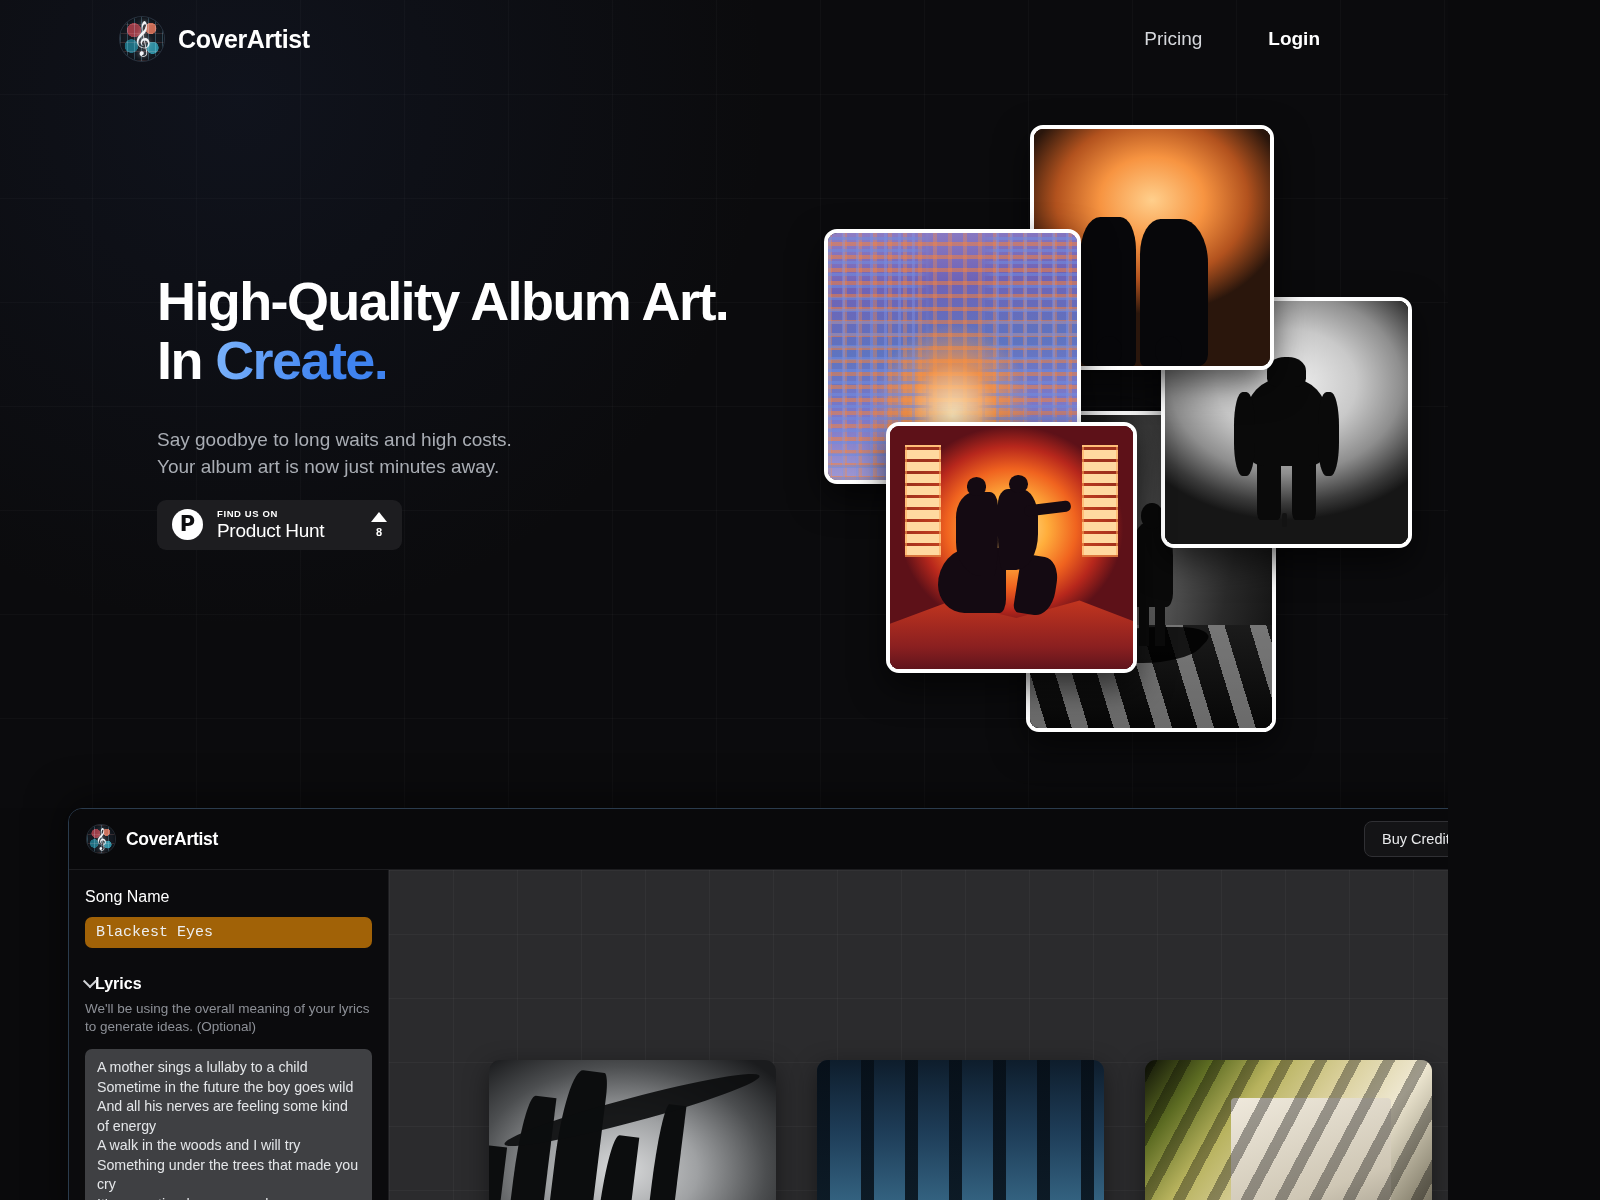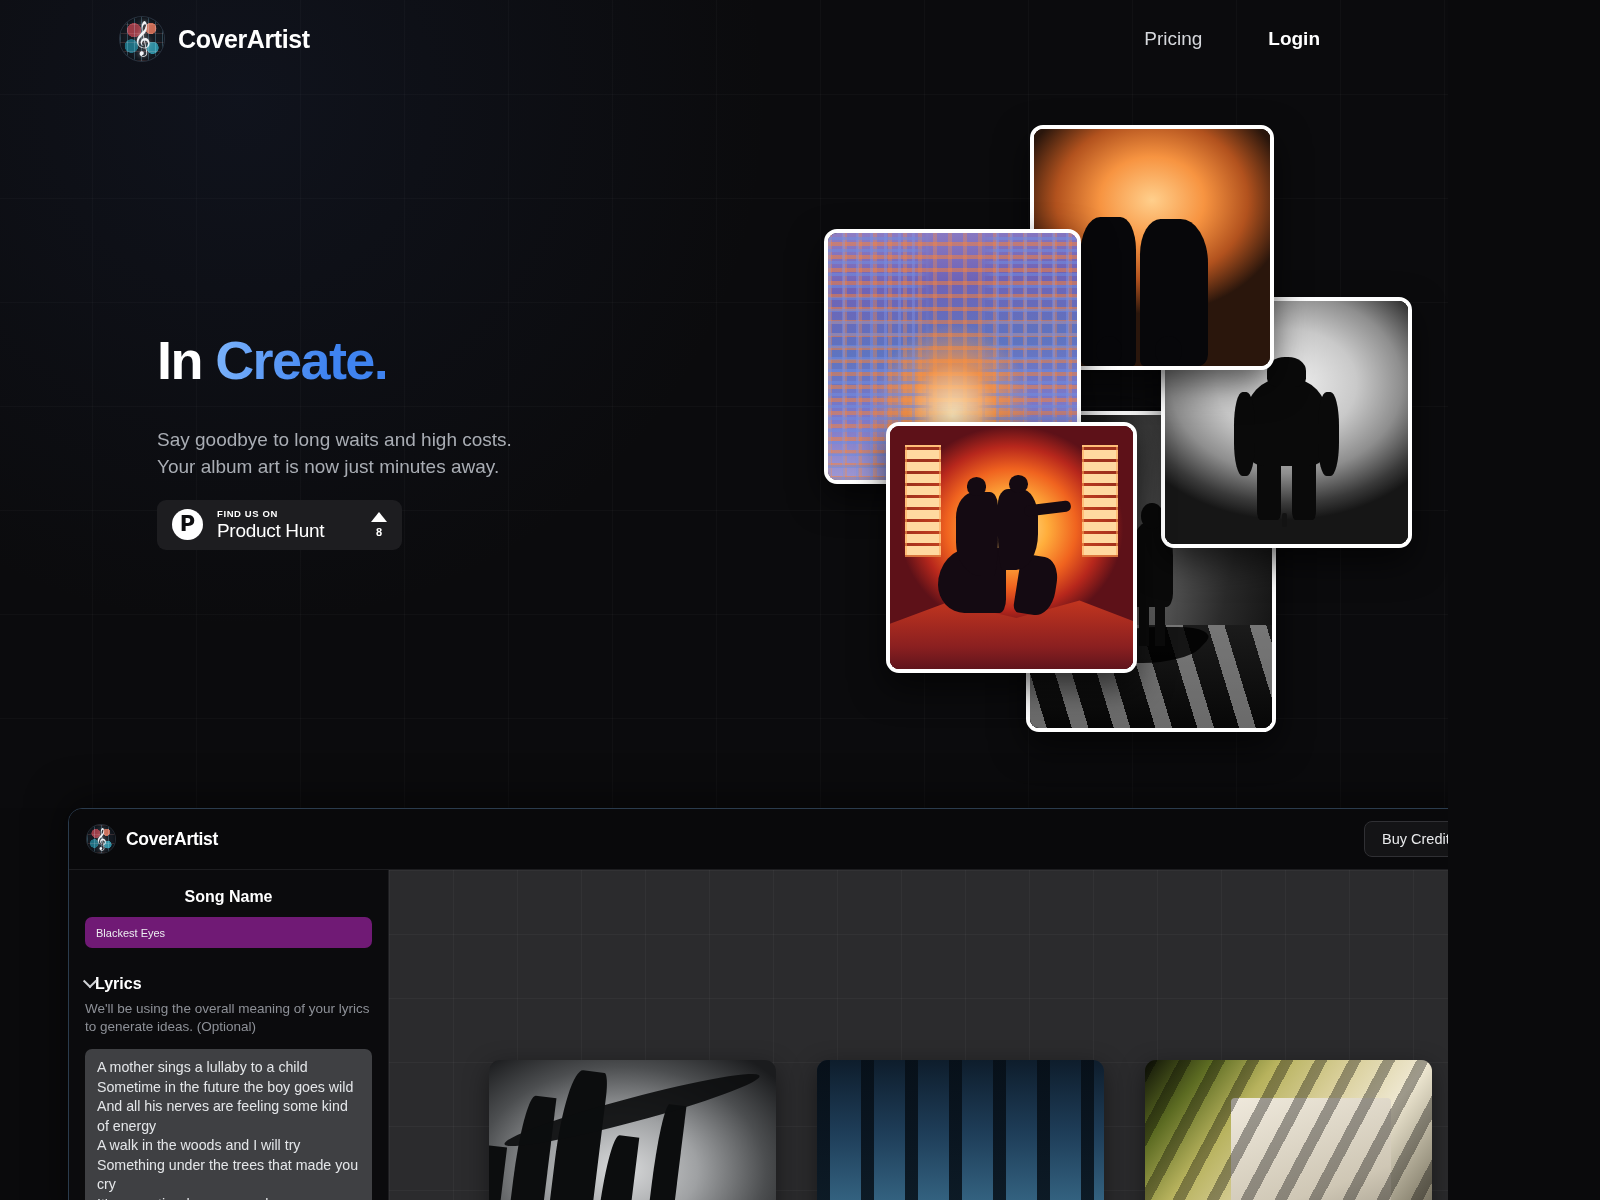--- a/index.html
+++ b/index.html
@@ -265,26 +265,26 @@
     box-shadow: 0 0 0 1px rgba(255,255,255,.08);
   }
 
   .app-body { display: flex; height: 359px; }
 
   
   .sidebar {
     width: 320px; flex: 0 0 320px; background: #0b0b0d;
     border-right: 1px solid #1d1d20; padding: 18px 16px 0;
   }
-  .field-label { font-size: 16px; font-weight: 700; color: #ffffff; text-align: center; }
+  .field-label { font-size: 16px; font-weight: 400; color: #ffffff; }
   .text-input {
     margin-top: 11px; width: 100%; height: 31px;
-    background: #701a75; border: none; border-radius: 7px;
-    color: #eceef0; font-size: 11px; padding: 0 11px;
-    font-family: Liberation Sans, sans-serif;
+    background: #a16207; border: none; border-radius: 7px;
+    color: #eceef0; font-size: 15px; padding: 0 11px;
+    font-family: Liberation Mono, monospace;
   }
   .section-head {
     margin-top: 27px; display: flex; align-items: center; 
     cursor: pointer;
   }
   .chev {
     width: 10px; height: 10px; border-right: 2px solid #cfd1d5;
     border-bottom: 2px solid #cfd1d5; transform: rotate(45deg) translate(-2px,-2px);
     flex: 0 0 auto;
   }
@@ -378,21 +378,21 @@
       <span class="brand-name">CoverArtist</span>
     </div>
     <div class="nav-links">
       <a class="nav-link" href="#">Pricing</a>
       <a class="nav-link bold" href="#">Login</a>
     </div>
   </div>
 
   <div class="hero-copy">
     <h1 class="headline">
-      <br>
+      <span>High-Quality Album Art.</span><br>
       <span>In </span><span class="accent">Create.</span>
     </h1>
     <p class="sub">
       <span>Say goodbye to long waits and high costs.</span><br>
       <span>Your album art is now just minutes away.</span>
     </p>
 
     <div class="ph-badge">
       <div class="ph-p">P</div>
       <div class="ph-text">

